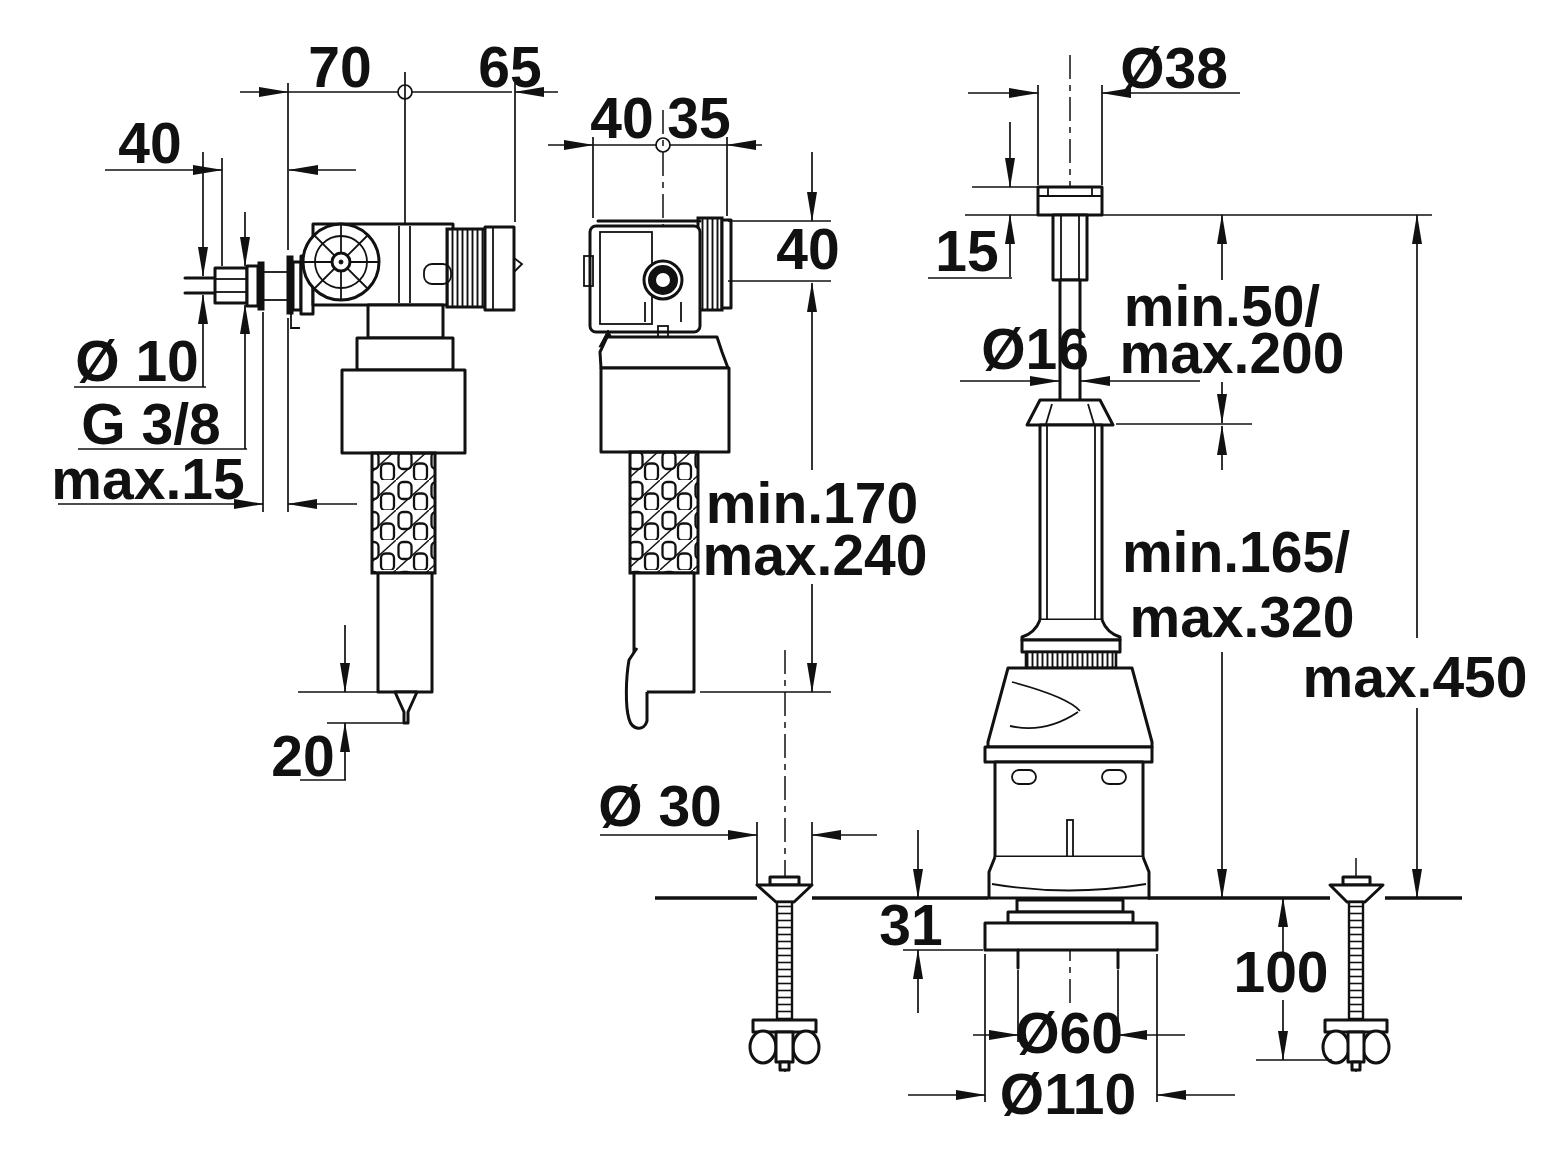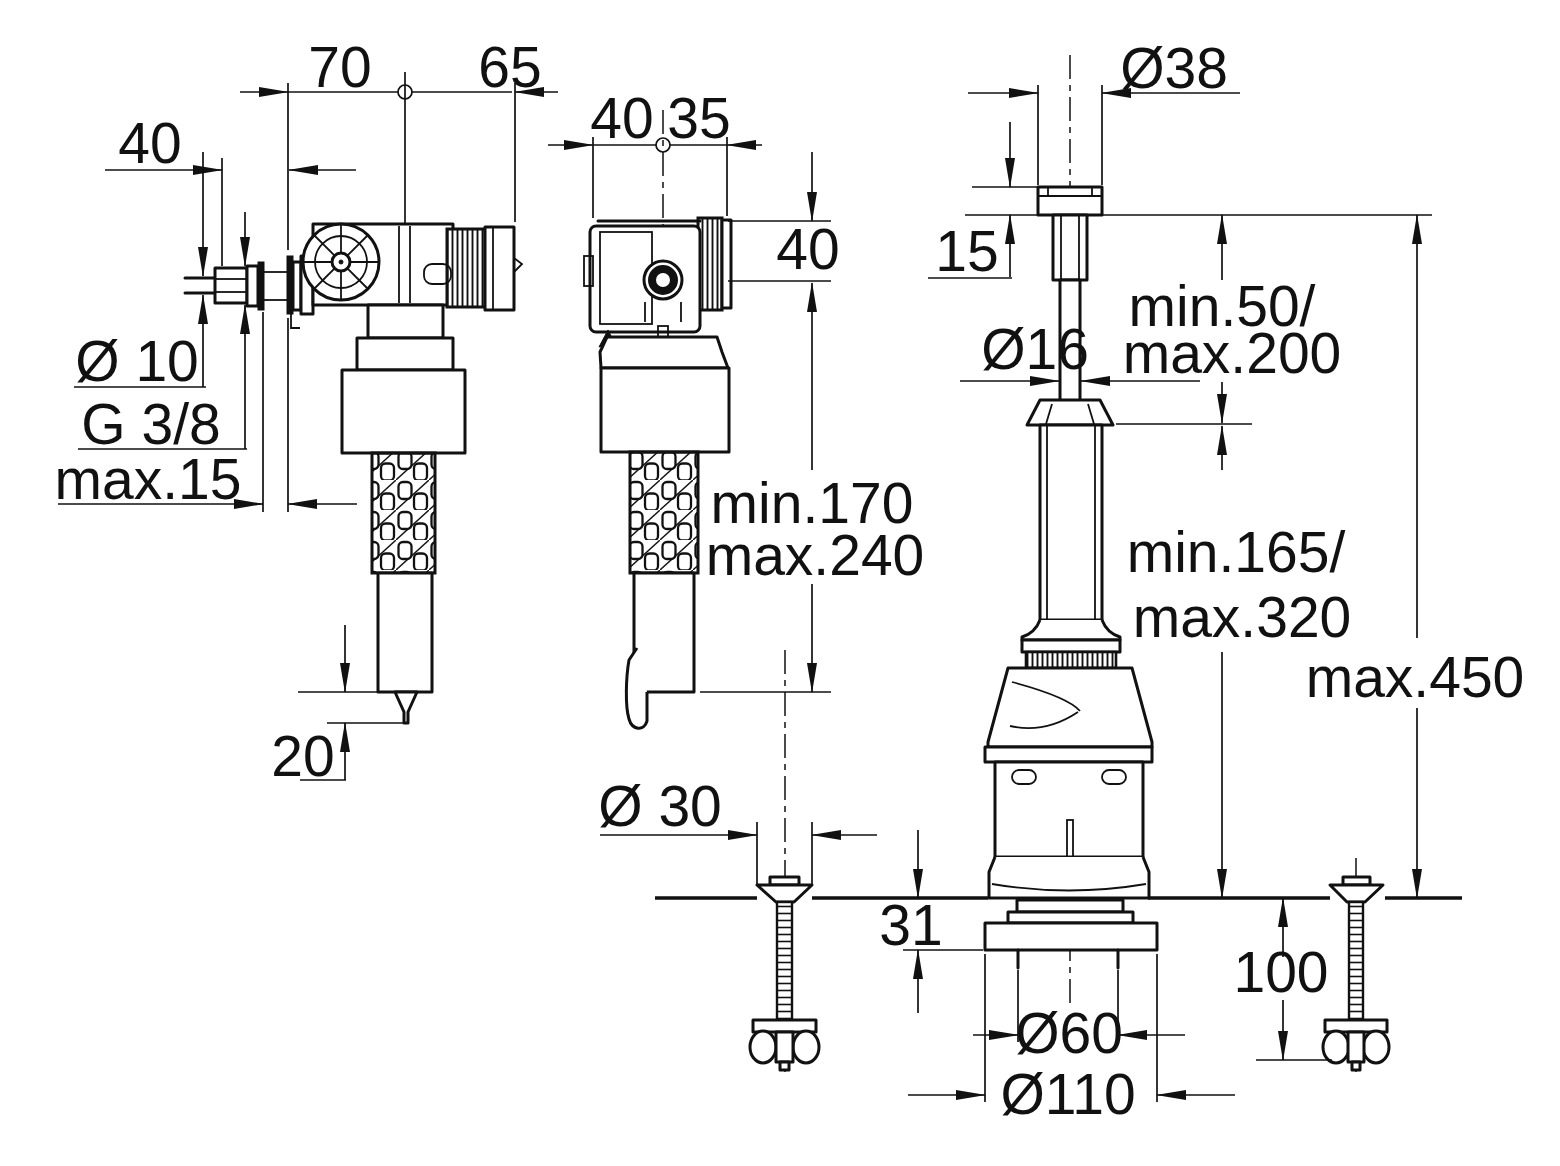--- a/index.html
+++ b/index.html
@@ -1,16 +1,16 @@
 <!DOCTYPE html>
 <html><head>
 <meta charset="utf-8">
 <style>
   html,body{margin:0;padding:0;background:#fff;}
-  .stage{width:1364px;height:1166px;background:#fff;position:relative;font-family:"Liberation Sans",sans-serif;}
+  .stage{width:1364px;height:1166px;background:#fff;position:relative;font-family:"Liberation Sans",sans-serif;font-weight:bold;}
   svg{display:block;}
   .out{fill:none;stroke:#111;stroke-width:3;stroke-linejoin:round;stroke-linecap:round;}
   .outw{fill:#fff;stroke:#111;stroke-width:3;stroke-linejoin:round;}
   .thin{fill:none;stroke:#111;stroke-width:1.8;}
   .dim{fill:none;stroke:#111;stroke-width:1.7;}
   .thick{fill:none;stroke:#111;stroke-width:3.4;}
   .cl{fill:none;stroke:#111;stroke-width:1.5;stroke-dasharray:24 6 6 6;}
   .lbl{font-family:"Liberation Sans","DejaVu Sans",sans-serif;font-size:57px;fill:#111;}
   .mid{text-anchor:middle;}
   .dark{fill:#111;stroke:#111;}

